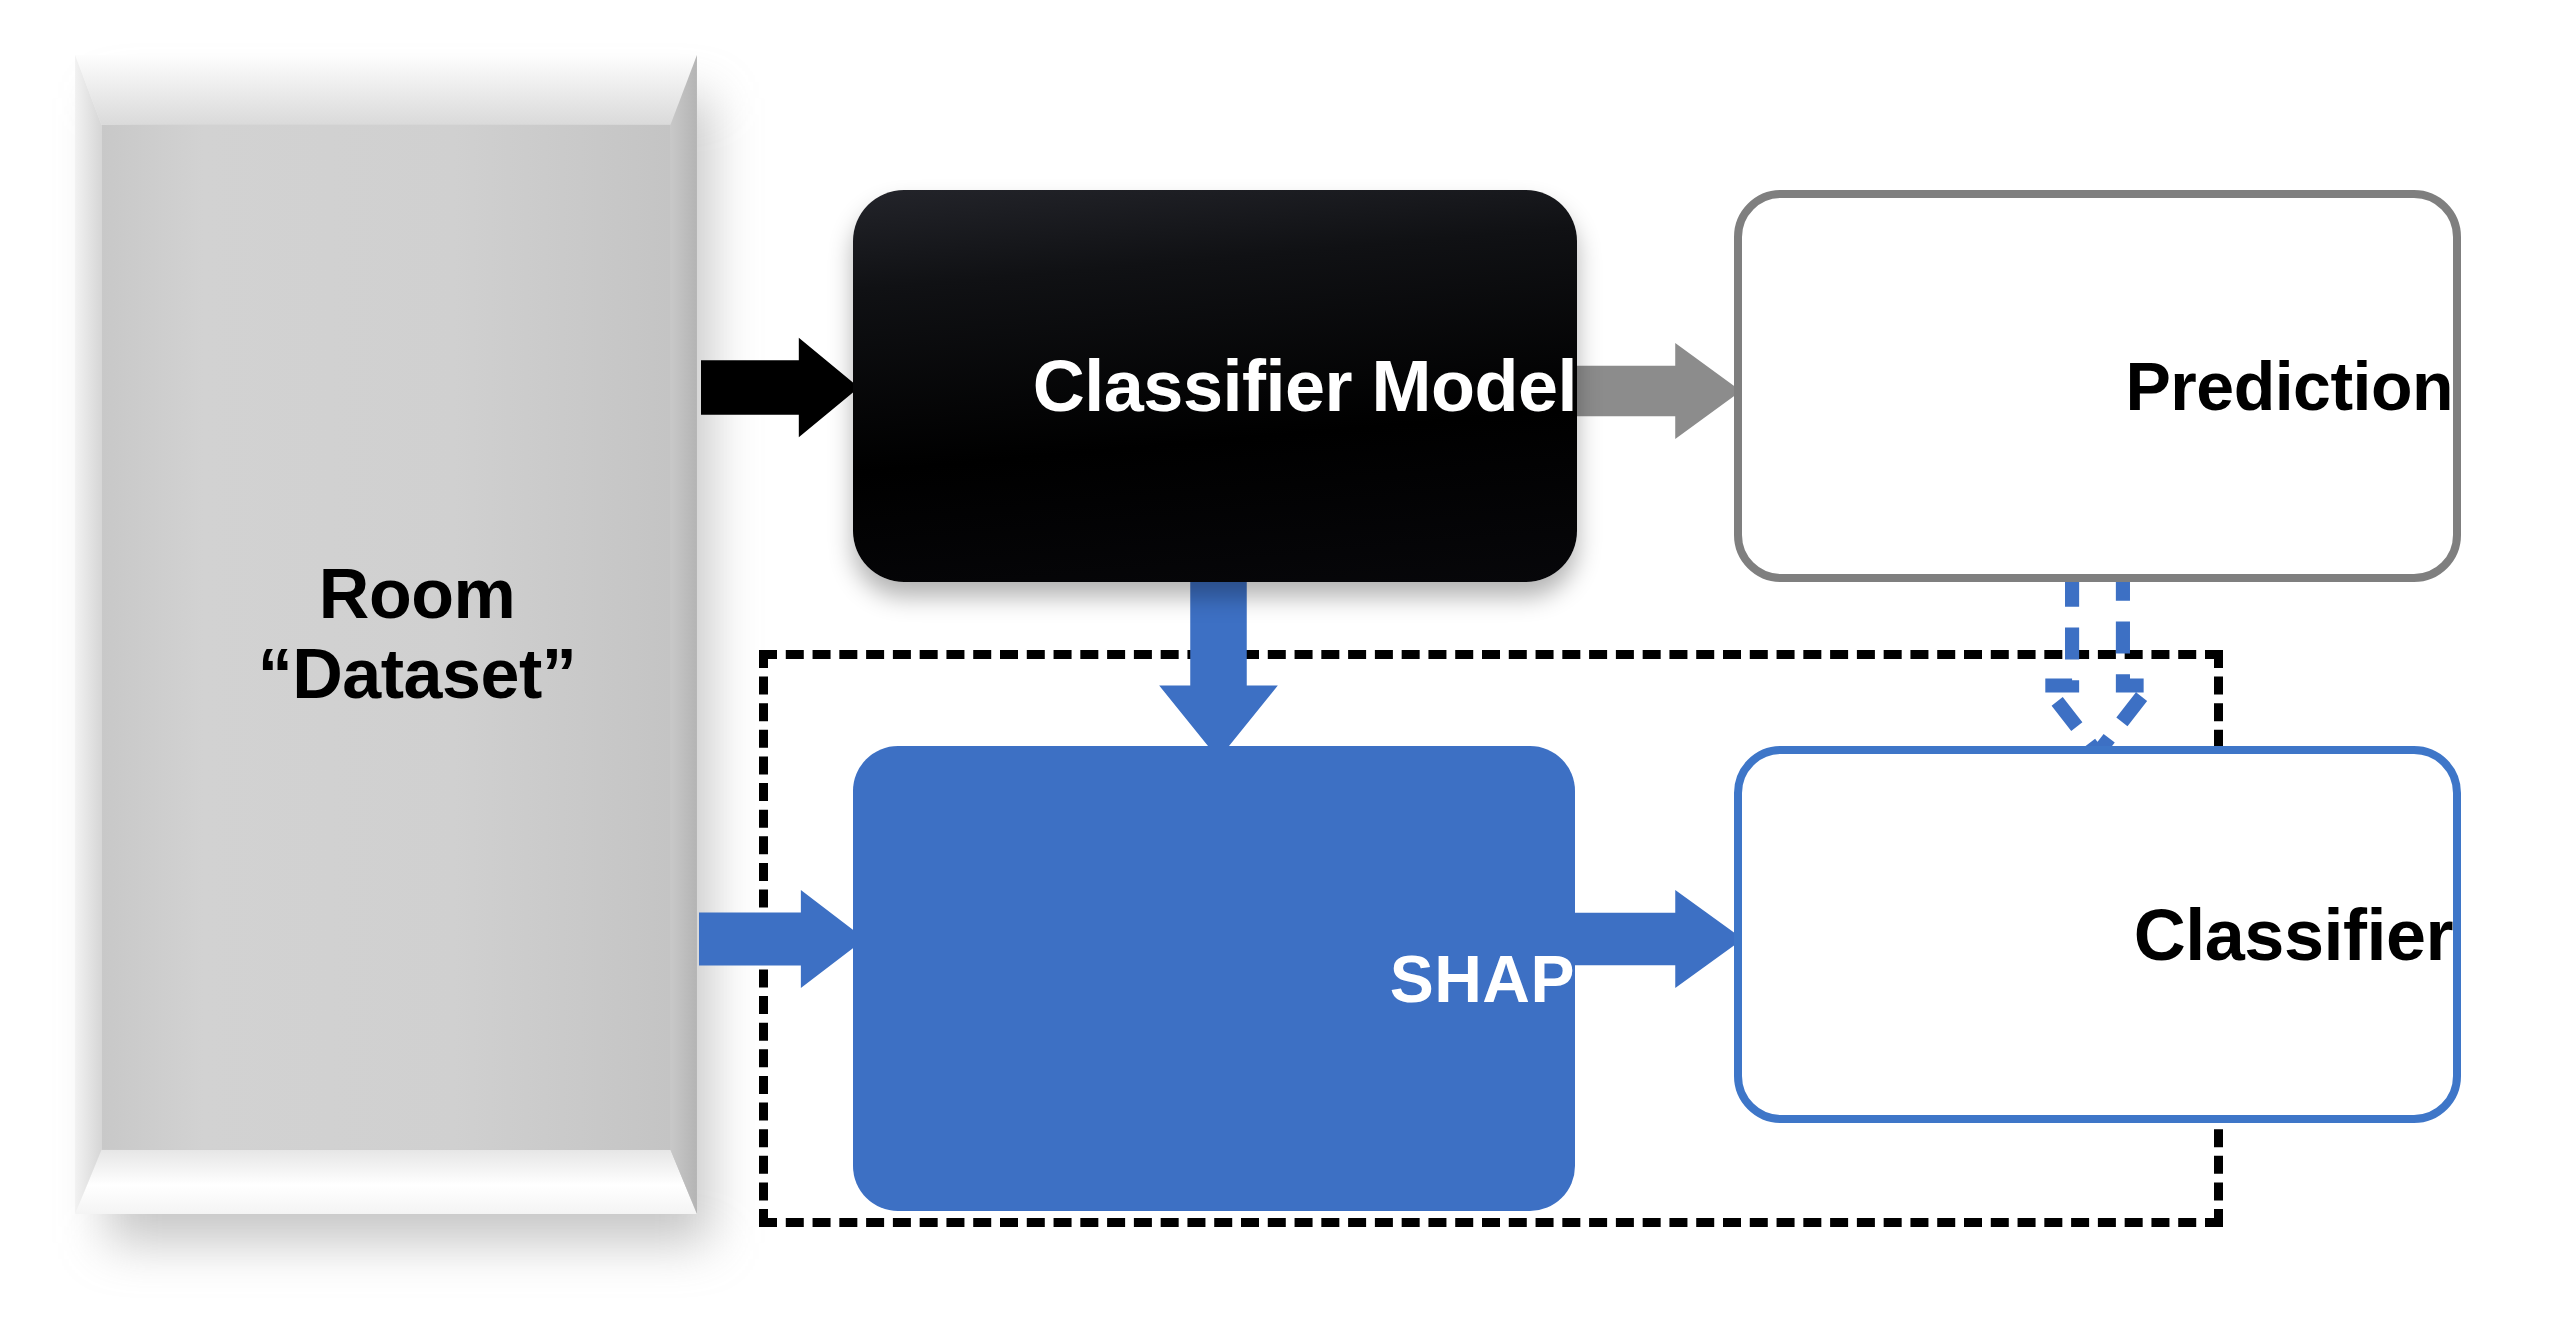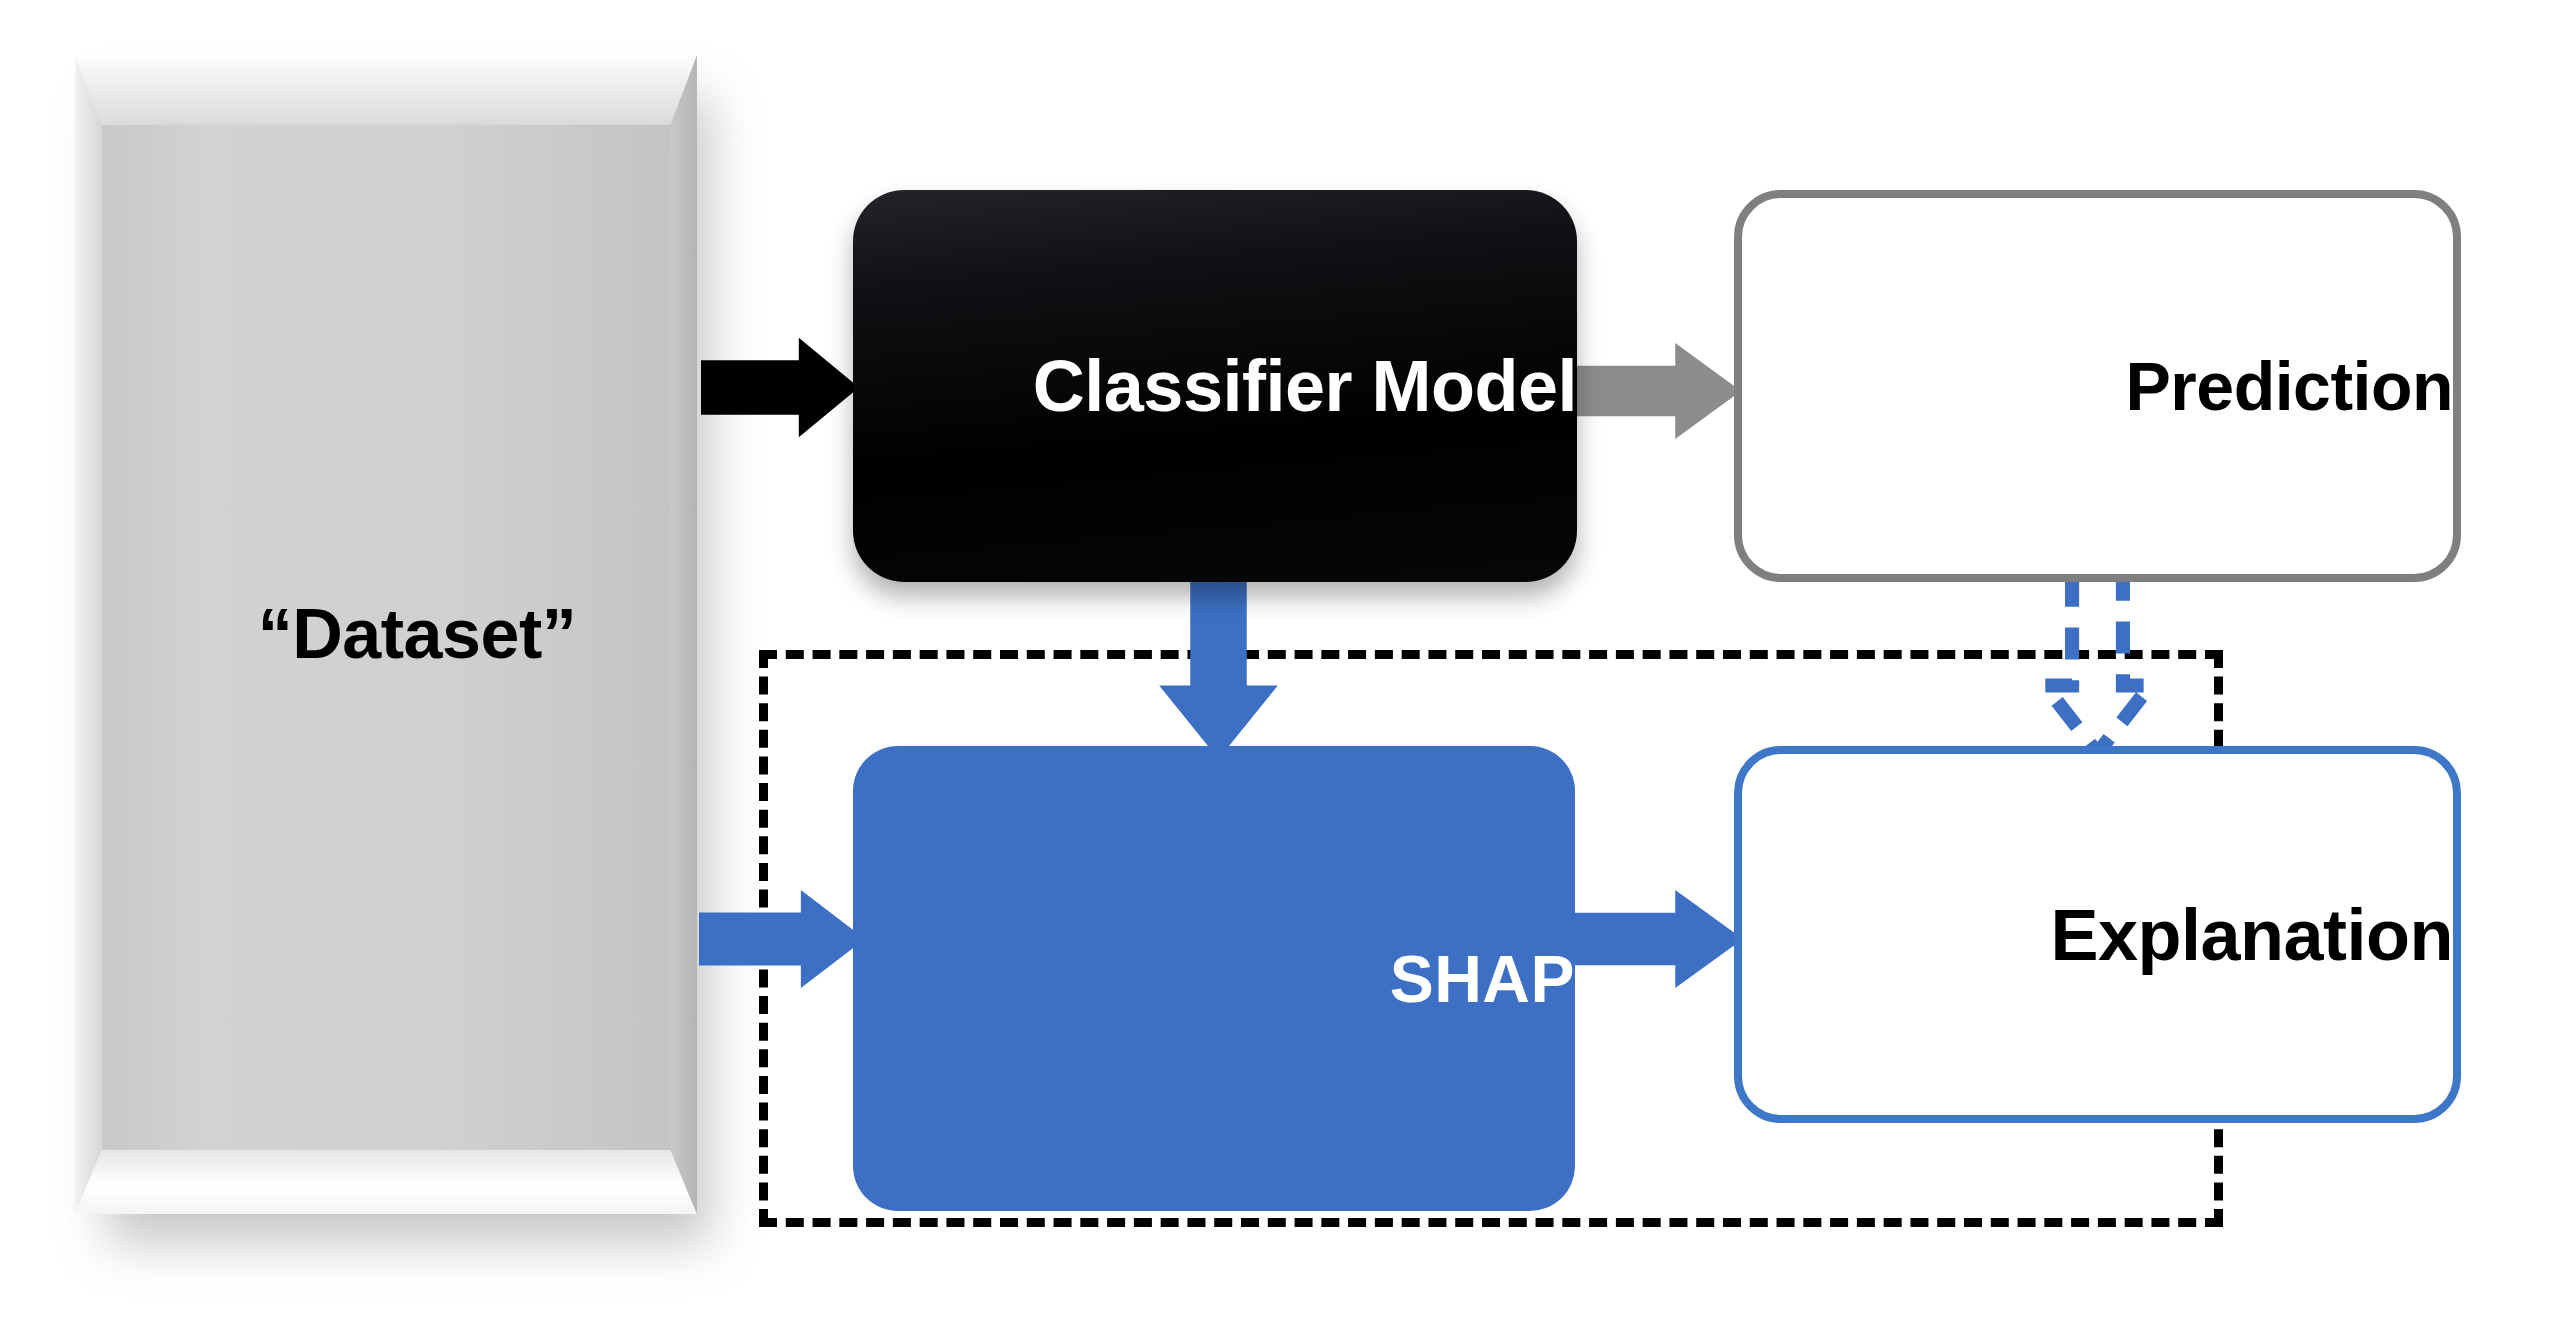--- a/index.html
+++ b/index.html
@@ -177,41 +177,42 @@
       <polygon points="0,0 660,0 632,74 28,74" fill="url(#topGrad)"></polygon>
 
       <polygon points="28,1162 632,1162 660,1230 0,1230" fill="url(#botGrad)"></polygon>
 
       <polygon points="0,0 28,74 28,1162 0,1230" fill="url(#leftGrad)"></polygon>
 
       <polygon points="660,0 660,1230 632,1162 632,74" fill="url(#rightGrad)"></polygon>
     </svg>
     <div class="dataset-label">
       <div class="dataset-label-inner">
+        <div>Room</div>
         <div>“Dataset”</div>
       </div>
     </div>
   </div>
 
   <div class="xai-container"></div>
 
   <div class="node node-classifier" style="z-index:5">
     <span>Classifier  Model</span>
   </div>
 
   <div class="node node-prediction" style="z-index:5">
     <span>Prediction</span>
   </div>
 
   <div class="node node-shap" style="z-index:5">
     <span>SHAP</span>
   </div>
 
   <div class="node node-explanation" style="z-index:5">
-    <span>Explanation</span>
+    <span>Classifier</span>
   </div>
 
   <svg class="arrow arrow-in-dataset" viewBox="0 0 168 118">
     <polygon points="0,30 104,30 104,6 168,59 104,112 104,88 0,88" fill="#000000"></polygon>
   </svg>
 
   <svg class="arrow arrow-pred" viewBox="0 0 182 110">
     <polygon points="0,28 112,28 112,4 182,55 112,106 112,82 0,82" fill="#8C8C8C"></polygon>
   </svg>
 

